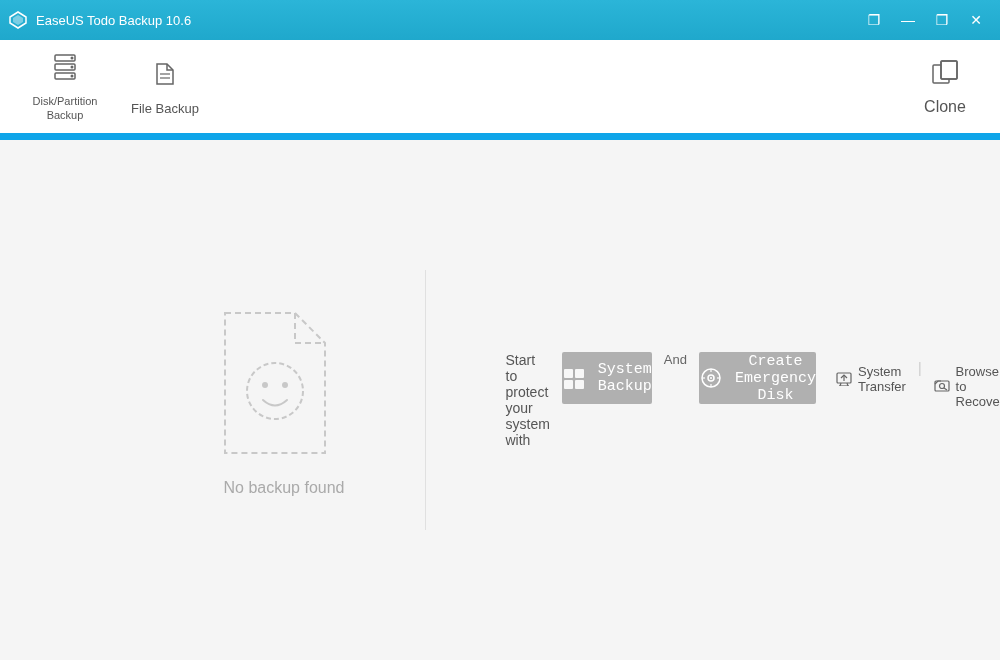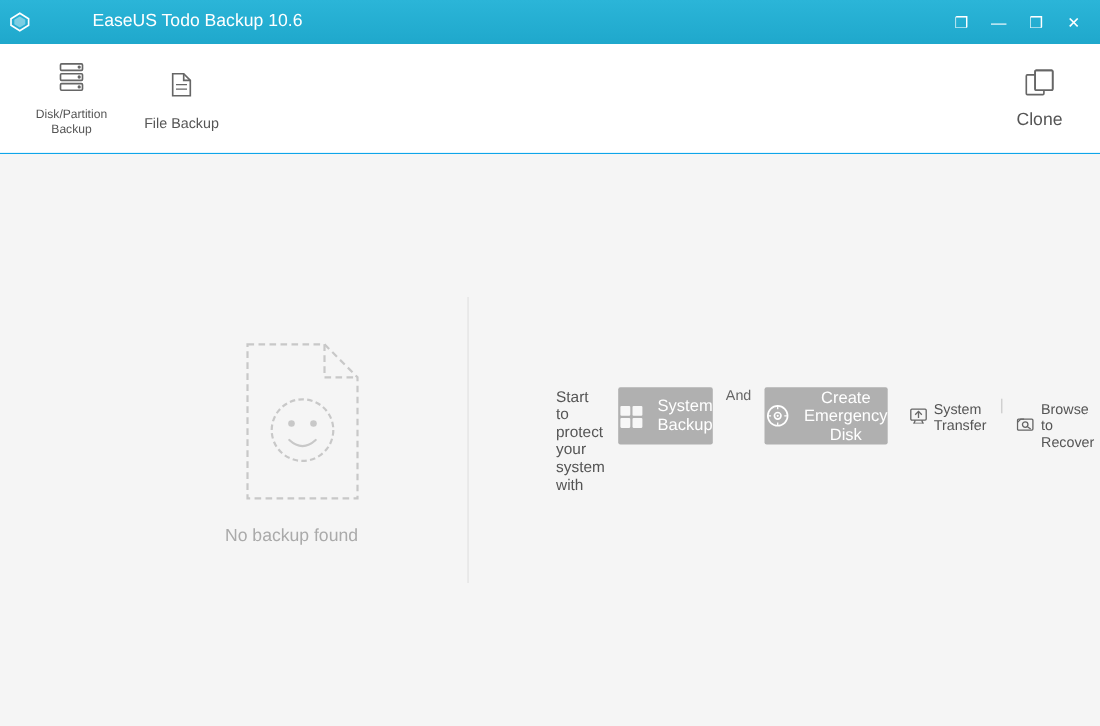--- a/index.html
+++ b/index.html
@@ -22,24 +22,23 @@
       gap: 8px;
     }
     #app-logo {
       width: 20px;
       height: 20px;
       display: flex;
       align-items: center;
       justify-content: center;
     }
     #title-text {
-      font-size: 16px;
+      font-size: 13px;
       font-weight: 500;
       color: white;
-      margin-left: 48px;
     }
     #window-controls {
       display: flex;
       gap: 2px;
     }
     .win-btn {
       width: 32px;
       height: 28px;
       display: flex;
       align-items: center;
@@ -48,21 +47,21 @@
       border-radius: 2px;
       font-size: 14px;
       color: white;
     }
 
     
     #toolbar {
       width: 100%;
       height: 100px;
       background: #fff;
-      border-bottom: 1px solid #0ea5e9;
+      border-bottom: 7px solid #0ea5e9;
       display: flex;
       align-items: center;
       padding: 0 20px;
       justify-content: space-between;
     }
     #toolbar-left {
       display: flex;
       align-items: center;
       gap: 10px;
     }
@@ -109,21 +108,21 @@
       display: flex;
       align-items: center;
       justify-content: center;
       gap: 80px;
     }
 
     
     #no-backup-panel {
       display: flex;
       flex-direction: column;
-      align-items: flex-start;
+      align-items: flex-end;
       gap: 16px;
     }
     #file-illustration {
       width: 140px;
       height: 160px;
       position: relative;
     }
 
     
     #action-panel {
@@ -138,21 +137,21 @@
       justify-content: center;
       gap: 12px;
       width: 278px;
       height: 52px;
       background: #b0b0b0;
       border: none;
       border-radius: 2px;
       cursor: pointer;
       font-size: 15px;
       color: #fff;
-      font-family: Liberation Sans, sans-serif;
+      font-family: Liberation Mono, monospace;
       transition: background 0.15s;
     }
     .btn-icon {
       font-size: 20px;
       display: flex;
       align-items: center;
     }
 
     #secondary-actions {
       display: flex;

